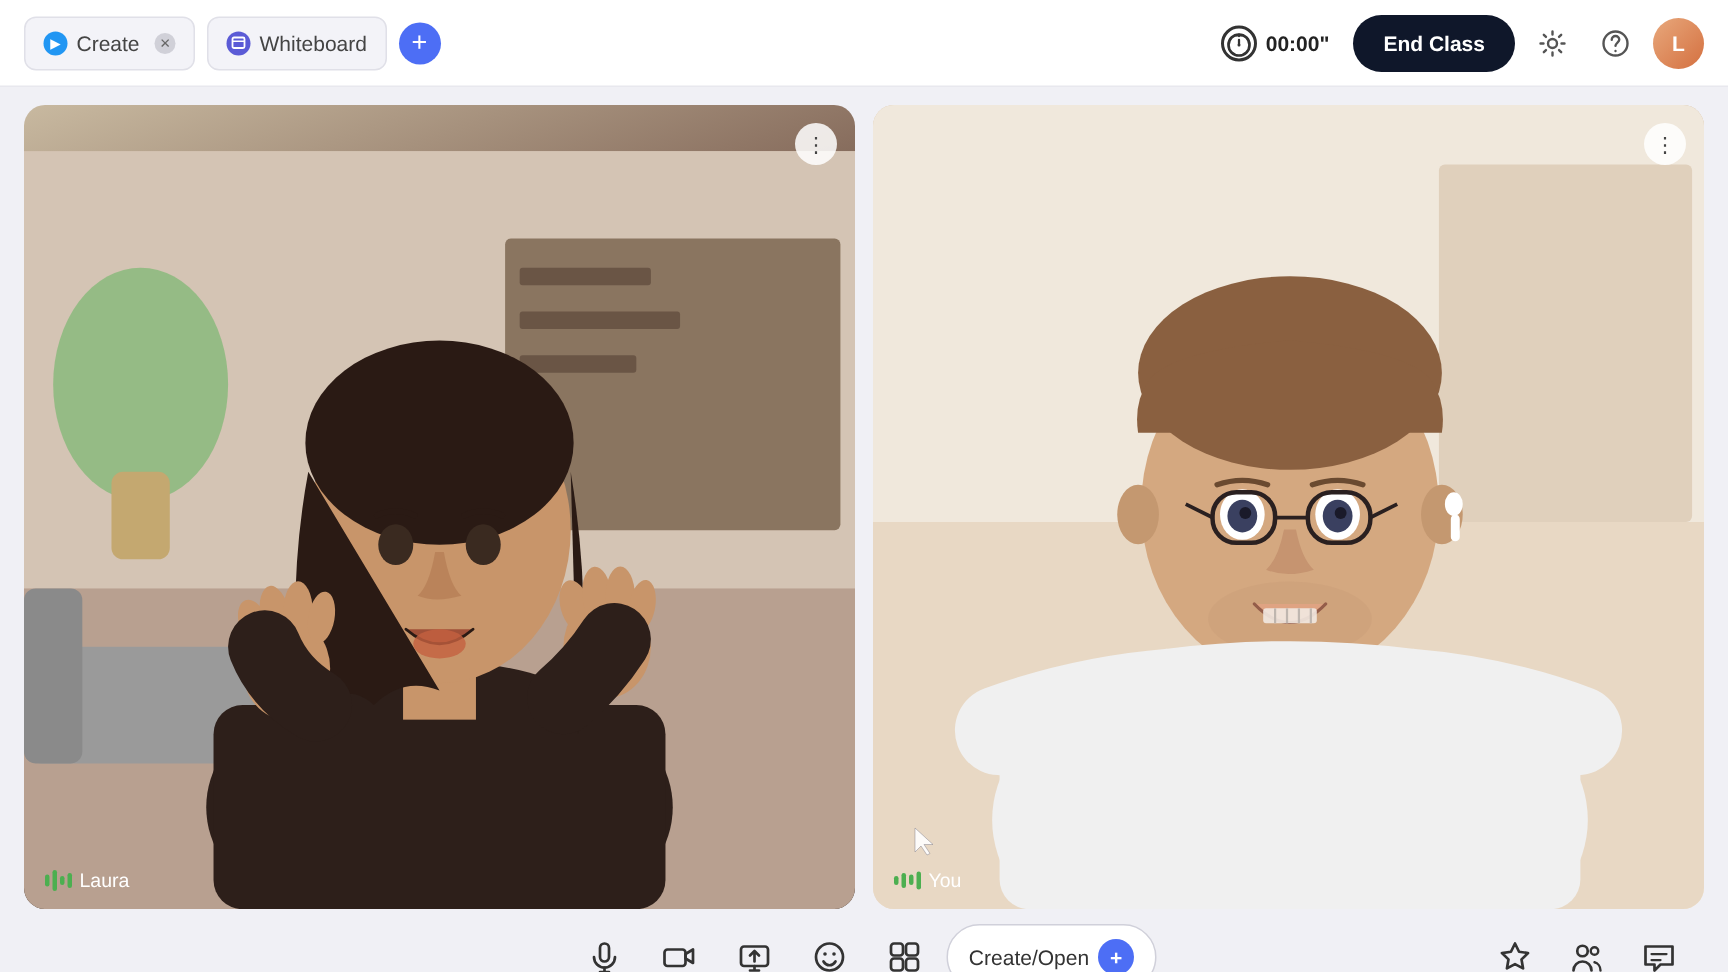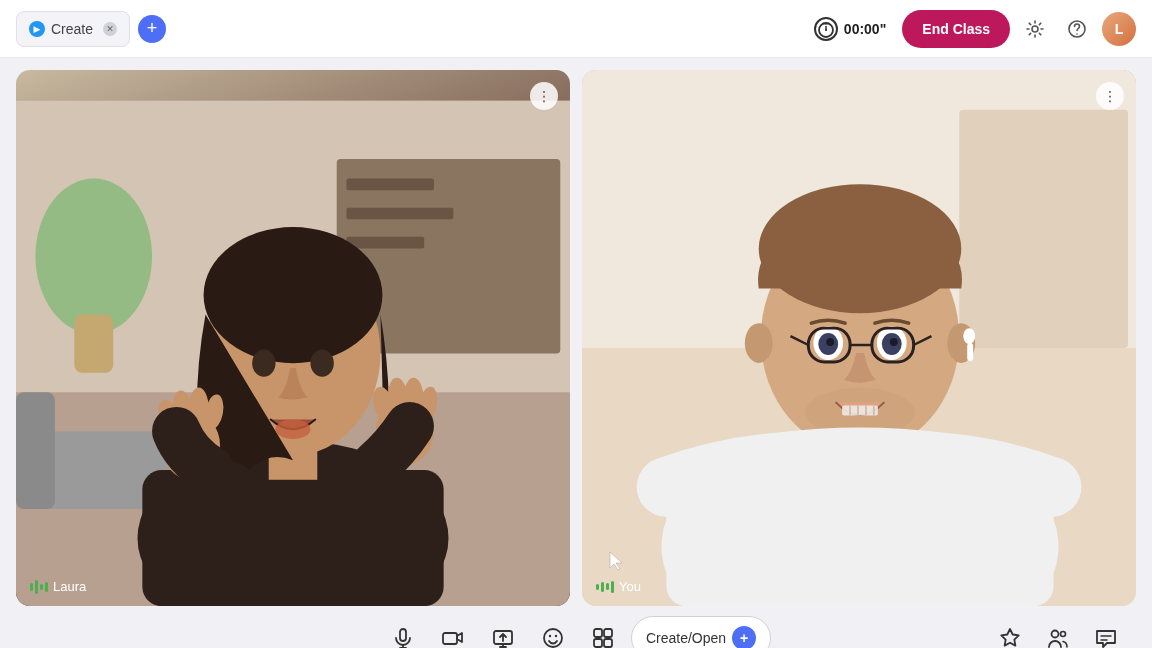--- a/index.html
+++ b/index.html
@@ -93,21 +93,21 @@
       align-items: center;
       justify-content: center;
       position: relative;
     }
     .timer-text {
       font-size: 14px;
       font-weight: 600;
       color: #222;
     }
     .end-class-btn {
-      background: #be185d;
+      background: #0f172a;
       color: #fff;
       border: none;
       border-radius: 22px;
       padding: 3px 20px;
       font-size: 14px;
       font-weight: 600;
       cursor: pointer;
       height: 38px;
     }
     .topbar-icon-btn {
@@ -275,20 +275,29 @@
 <body>
 
 <div class="topbar">
 
   <div class="tab">
     <div class="tab-icon play">▶</div>
     <span>Create</span>
     <div class="close-btn">✕</div>
   </div>
 
+  <div class="tab">
+    <div class="tab-icon whiteboard">
+      <svg width="10" height="10" viewBox="0 0 10 10" fill="none">
+        <rect x="1" y="1" width="8" height="7" rx="1" stroke="white" stroke-width="1.2" fill="none"></rect>
+        <line x1="1" y1="3.5" x2="9" y2="3.5" stroke="white" stroke-width="1"></line>
+      </svg>
+    </div>
+    <span>Whiteboard</span>
+  </div>
 
   <div class="tab-add">
     <span>+</span>
   </div>
 
   <div class="topbar-spacer"></div>
 
   <div class="timer-area">
     <div class="timer-icon">
       <svg width="20" height="20" viewBox="0 0 20 20">

